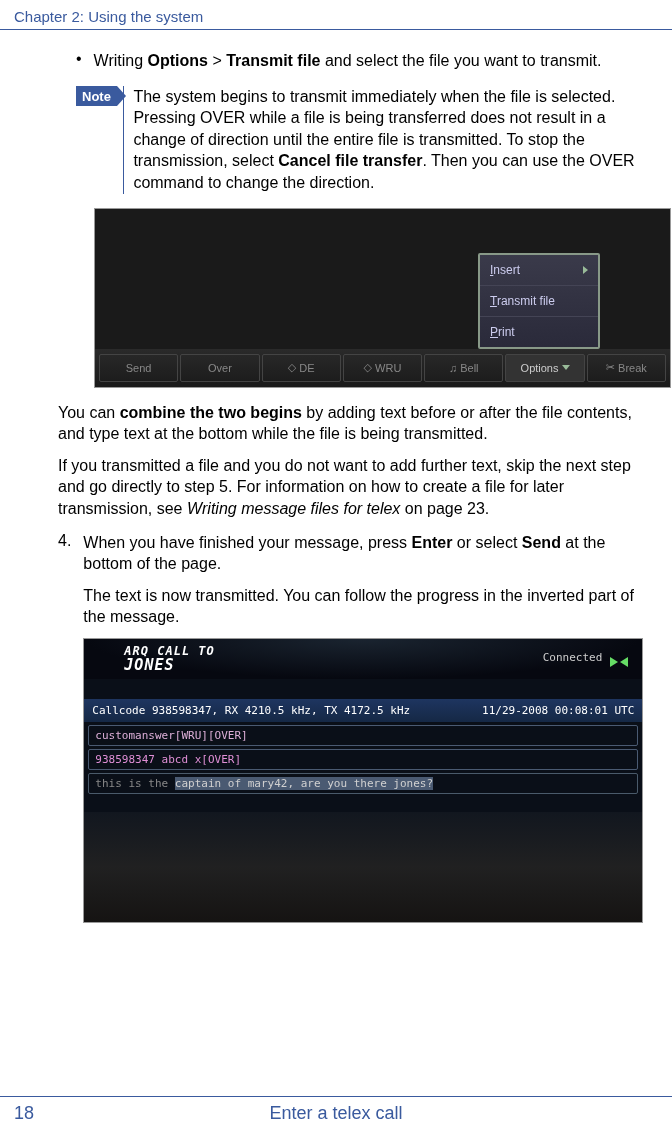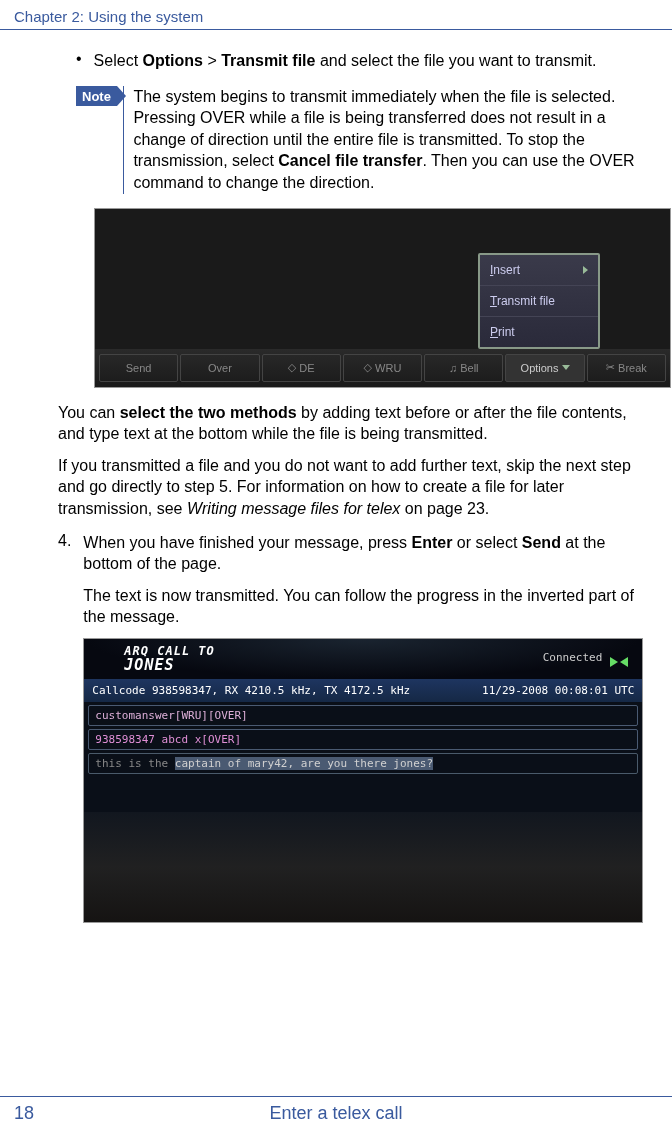--- a/index.html
+++ b/index.html
@@ -31,41 +31,41 @@
     .step-body { flex: 1; }
     .screenshot2 { width: 560px; height: 285px; background: #0a0f18; margin: 10px 0 0 0; border: 1px solid #999; position: relative; overflow: hidden; font-family: monospace; }
     .ss2-topdark { height: 40px; background: radial-gradient(ellipse at 50% 0%, #1a2430 0%, #060810 70%); display:flex; align-items:center; }
     .ss2-title { color: #fff; font-weight: bold; margin-left: 40px; font-style: italic; }
     .ss2-title-line1 { font-size: 12px; letter-spacing: 1px; }
     .ss2-title-line2 { font-size: 15px; letter-spacing: 1px; margin-top:-2px; }
     .ss2-connected { position:absolute; right: 40px; top: 12px; color: #ccc; font-size: 11px; }
     .ss2-signal { position:absolute; right: 8px; top: 8px; width: 24px; height: 24px; }
     .ss2-signal::before { content:""; position:absolute; left:0; bottom:4px; border-left: 8px solid #6d6; border-top: 5px solid transparent; border-bottom: 5px solid transparent; }
     .ss2-signal::after { content:""; position:absolute; left:10px; bottom:4px; border-right: 8px solid #6d6; border-top: 5px solid transparent; border-bottom: 5px solid transparent; }
-    .ss2-info { background: linear-gradient(#1e3560,#152845); color:#fff; font-size:11px; padding: 5px 8px; display:flex; justify-content:space-between; }
+    .ss2-info { background: linear-gradient(#1e3560,#152845); color:#fff; font-size:11px; padding: 5px 8px; display:flex; justify-content:space-between;margin-top:20px; }
     .ss2-line { margin: 3px 4px; padding: 3px 6px; font-size: 11px; border-radius: 2px; }
     .ss2-line1 { color: #dcafd7; border: 1px solid #4a5a72; }
     .ss2-line2 { color: #e08fd6; border: 1px solid #4a5a72; }
     .ss2-line3 { color: #888; border: 1px solid #4a5a6a; }
     .ss2-line3 .hl { background: #4a5a72; color: #d0d0d0; }
     .ss2-bgimg { position:absolute; bottom:0; left:0; right:0; height:110px; background: linear-gradient(180deg, #151a22 0%, #2a2825 50%, #1a1510 100%); opacity:0.7; }
     .footer { position: absolute; bottom: 0; left: 0; right: 0; border-top: 1px solid #3a5a9e; padding: 6px 14px; display: flex; justify-content: space-between; color: #3a5a9e; font-size: 18px; }
     .footer-center { position:absolute; left:0; right:0; text-align:center; }
   </style>
 </head>
 <body>
 
 <div class="header">Chapter 2:  Using the system</div>
 
 <div class="content">
 
   <div class="bullet-line">
     <span class="bullet">•</span>
     <span class="instr-text">
-      <span>Select </span><b>Options</b><span> &gt; </span><b>Transmit file</b><span> and select the file you want to transmit.</span>
+      <span>Writing </span><b>Options</b><span> &gt; </span><b>Transmit file</b><span> and select the file you want to transmit.</span>
     </span>
   </div>
 
   <div class="note-row">
     <div class="note-tag">Note</div>
     <div class="note-separator"></div>
     <div class="note-text">
       <span>The system begins to transmit immediately when the file is selected. Pressing OVER while a file is being transferred does not result in a change of direction until the entire file is transmitted. To stop the transmission, select </span><b>Cancel file transfer</b><span>. Then you can use the OVER command to change the direction.</span>
     </div>
   </div>
@@ -103,21 +103,21 @@
           <span class="chevron-down"></span>
         </div>
       <div class="ss1-btn">
           <span>✂</span>
           <span>Break</span>
         </div>
     </div>
   </div>
 
   <p class="para">
-    <span>You can </span><b>select the two methods</b><span> by adding text before or after the file contents, and type text at the bottom while the file is being transmitted.</span>
+    <span>You can </span><b>combine the two begins</b><span> by adding text before or after the file contents, and type text at the bottom while the file is being transmitted.</span>
   </p>
   <p class="para">
     <span>If you transmitted a file and you do not want to add further text, skip the next step and go directly to step 5. For information on how to create a file for later transmission, see </span><i>Writing message files for telex</i><span> on page 23.</span>
   </p>
 
   <div class="step4">
     <span class="step-num">4.</span>
     <div class="step-body">
       <p class="para">
         <span>When you have finished your message, press </span><b>Enter</b><span> or select </span><b>Send</b><span> at the bottom of the page.</span>

